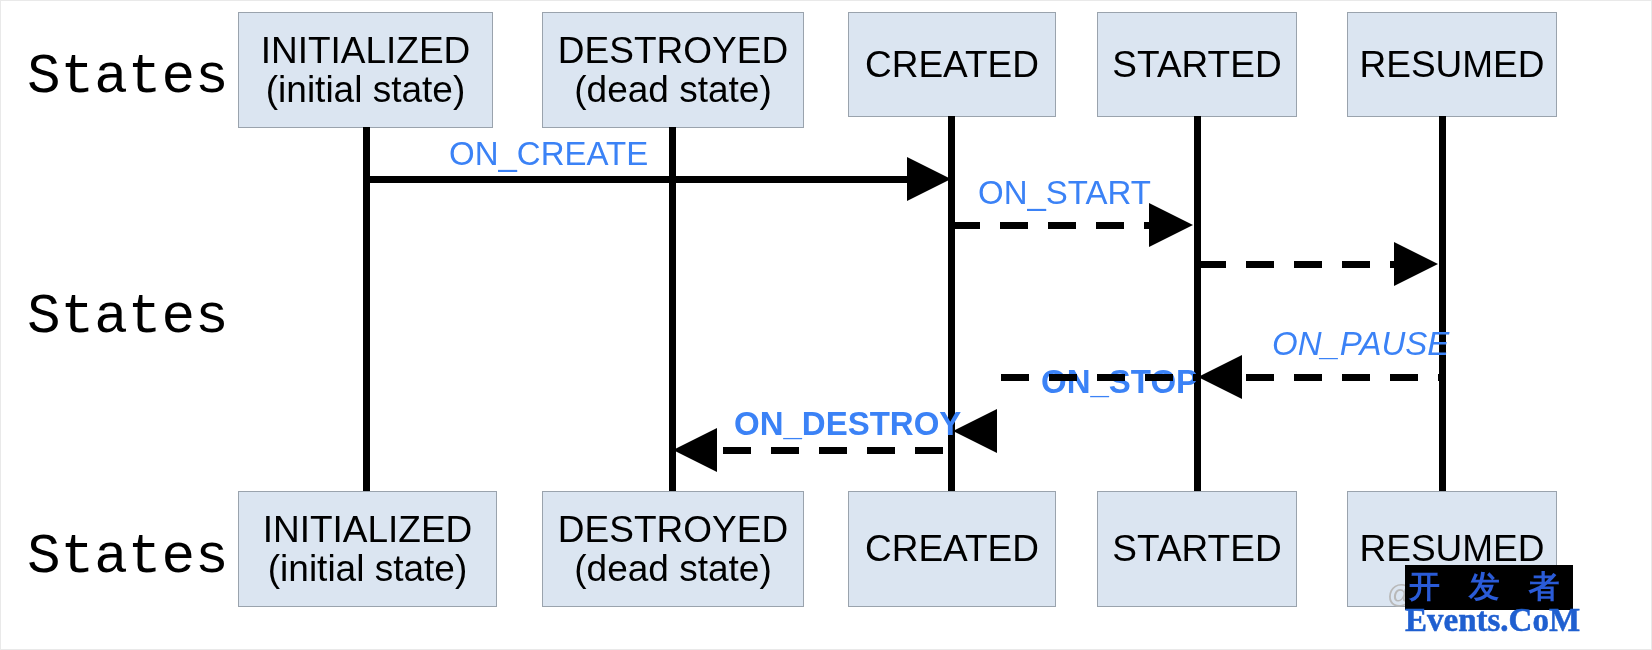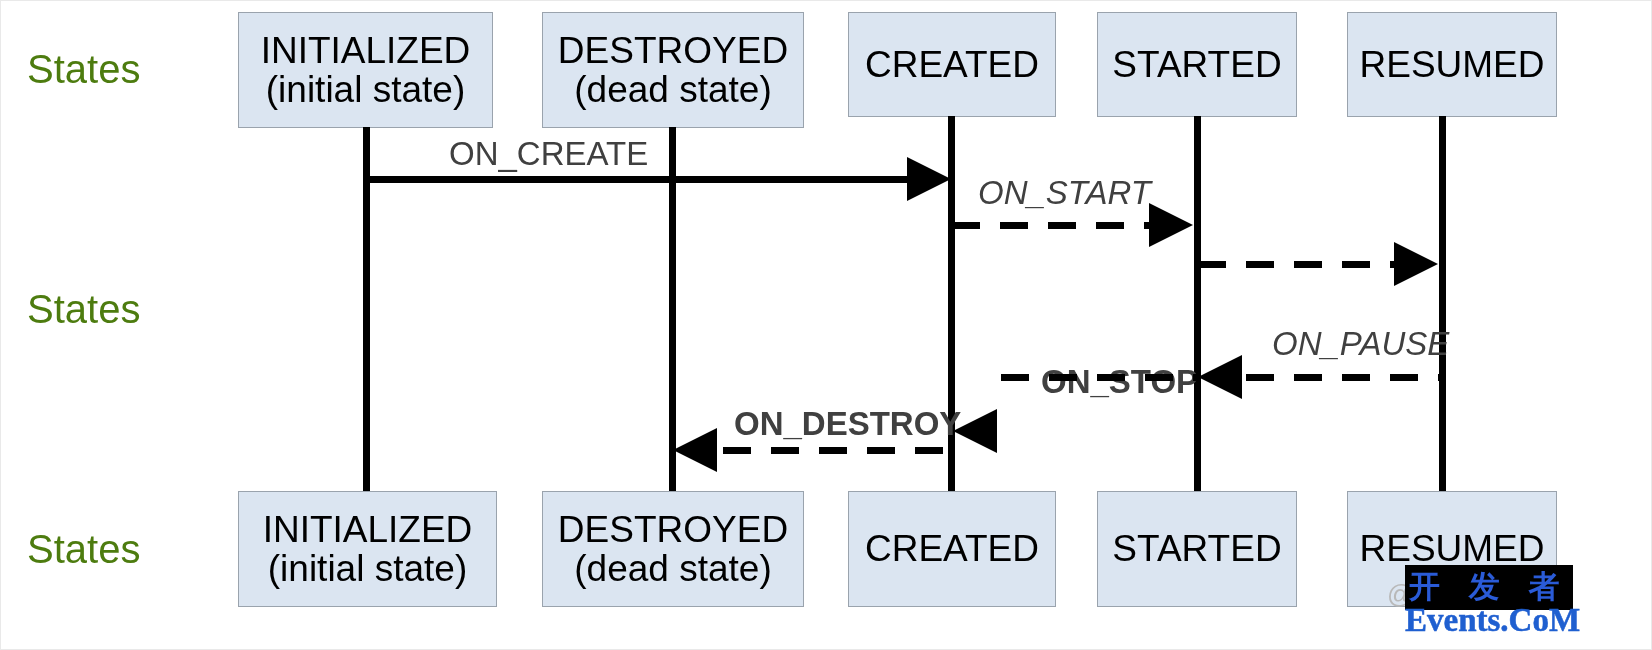--- a/index.html
+++ b/index.html
@@ -15,25 +15,25 @@
     width: 1652px;
     height: 650px;
     background: #ffffff;
     overflow: hidden;
     border: 1px solid #e9e9e9;
     box-sizing: border-box;
   }
   
   .row-label {
     position: absolute;
-    font-size: 40px;
-    color: #4d7c0f;
+    font-size: 56px;
+    color: #000000;
     line-height: 1;
     white-space: nowrap;
-    font-family: Liberation Sans, sans-serif;
+    font-family: Liberation Mono, monospace;
   }
   
   .state-box {
     position: absolute;
     background: #dbe5f1;
     border: 1px solid #9aa3ad;
     box-sizing: border-box;
     display: flex;
     flex-direction: column;
     align-items: center;
@@ -85,21 +85,21 @@
   }
   .arrowhead.left {
     border-top: 22px solid transparent;
     border-bottom: 22px solid transparent;
     border-right: 44px solid #000000;
   }
   
   .evt-label {
     position: absolute;
     font-size: 33px;
-    color: #404040;
+    color: #3b82f6;
     white-space: nowrap;
     line-height: 1;
     font-family: "Liberation Sans", sans-serif;
   }
   
   .wm {
     position: absolute;
     pointer-events: none;
   }
   .wm-at {
@@ -163,21 +163,21 @@
   <div class="lifeline" style="left:362px; top:126px; height:390px;"></div>
   <div class="lifeline" style="left:668px; top:126px; height:390px;"></div>
   <div class="lifeline" style="left:947px; top:115px; height:401px;"></div>
   <div class="lifeline" style="left:1193px; top:115px; height:401px;"></div>
   <div class="lifeline" style="left:1438px; top:115px; height:401px;"></div>
 
   <div class="evt-label" style="left:448px; top:136px;">ON_CREATE</div>
   <div class="msg-line solid" style="left:366px; top:175px; width:545px;"></div>
   <div class="arrowhead right" style="left:906px; top:156px;"></div>
 
-  <div class="evt-label" style="left:977px; top:175px;font-style:italic;">ON_START</div>
+  <div class="evt-label" style="left:977px; top:175px;">ON_START</div>
   <div class="msg-line dashed" style="left:951px; top:221px; width:197px;"></div>
   <div class="arrowhead right" style="left:1148px; top:202px;"></div>
 
   <div class="msg-line dashed" style="left:1197px; top:260px; width:196px;"></div>
   <div class="arrowhead right" style="left:1393px; top:241px;"></div>
 
   <div class="evt-label" style="left:1271px; top:326px;font-style:italic;">ON_PAUSE</div>
   <div class="msg-line dashed" style="left:1245px; top:373px; width:198px;"></div>
   <div class="arrowhead left" style="left:1197px; top:354px;"></div>
 

